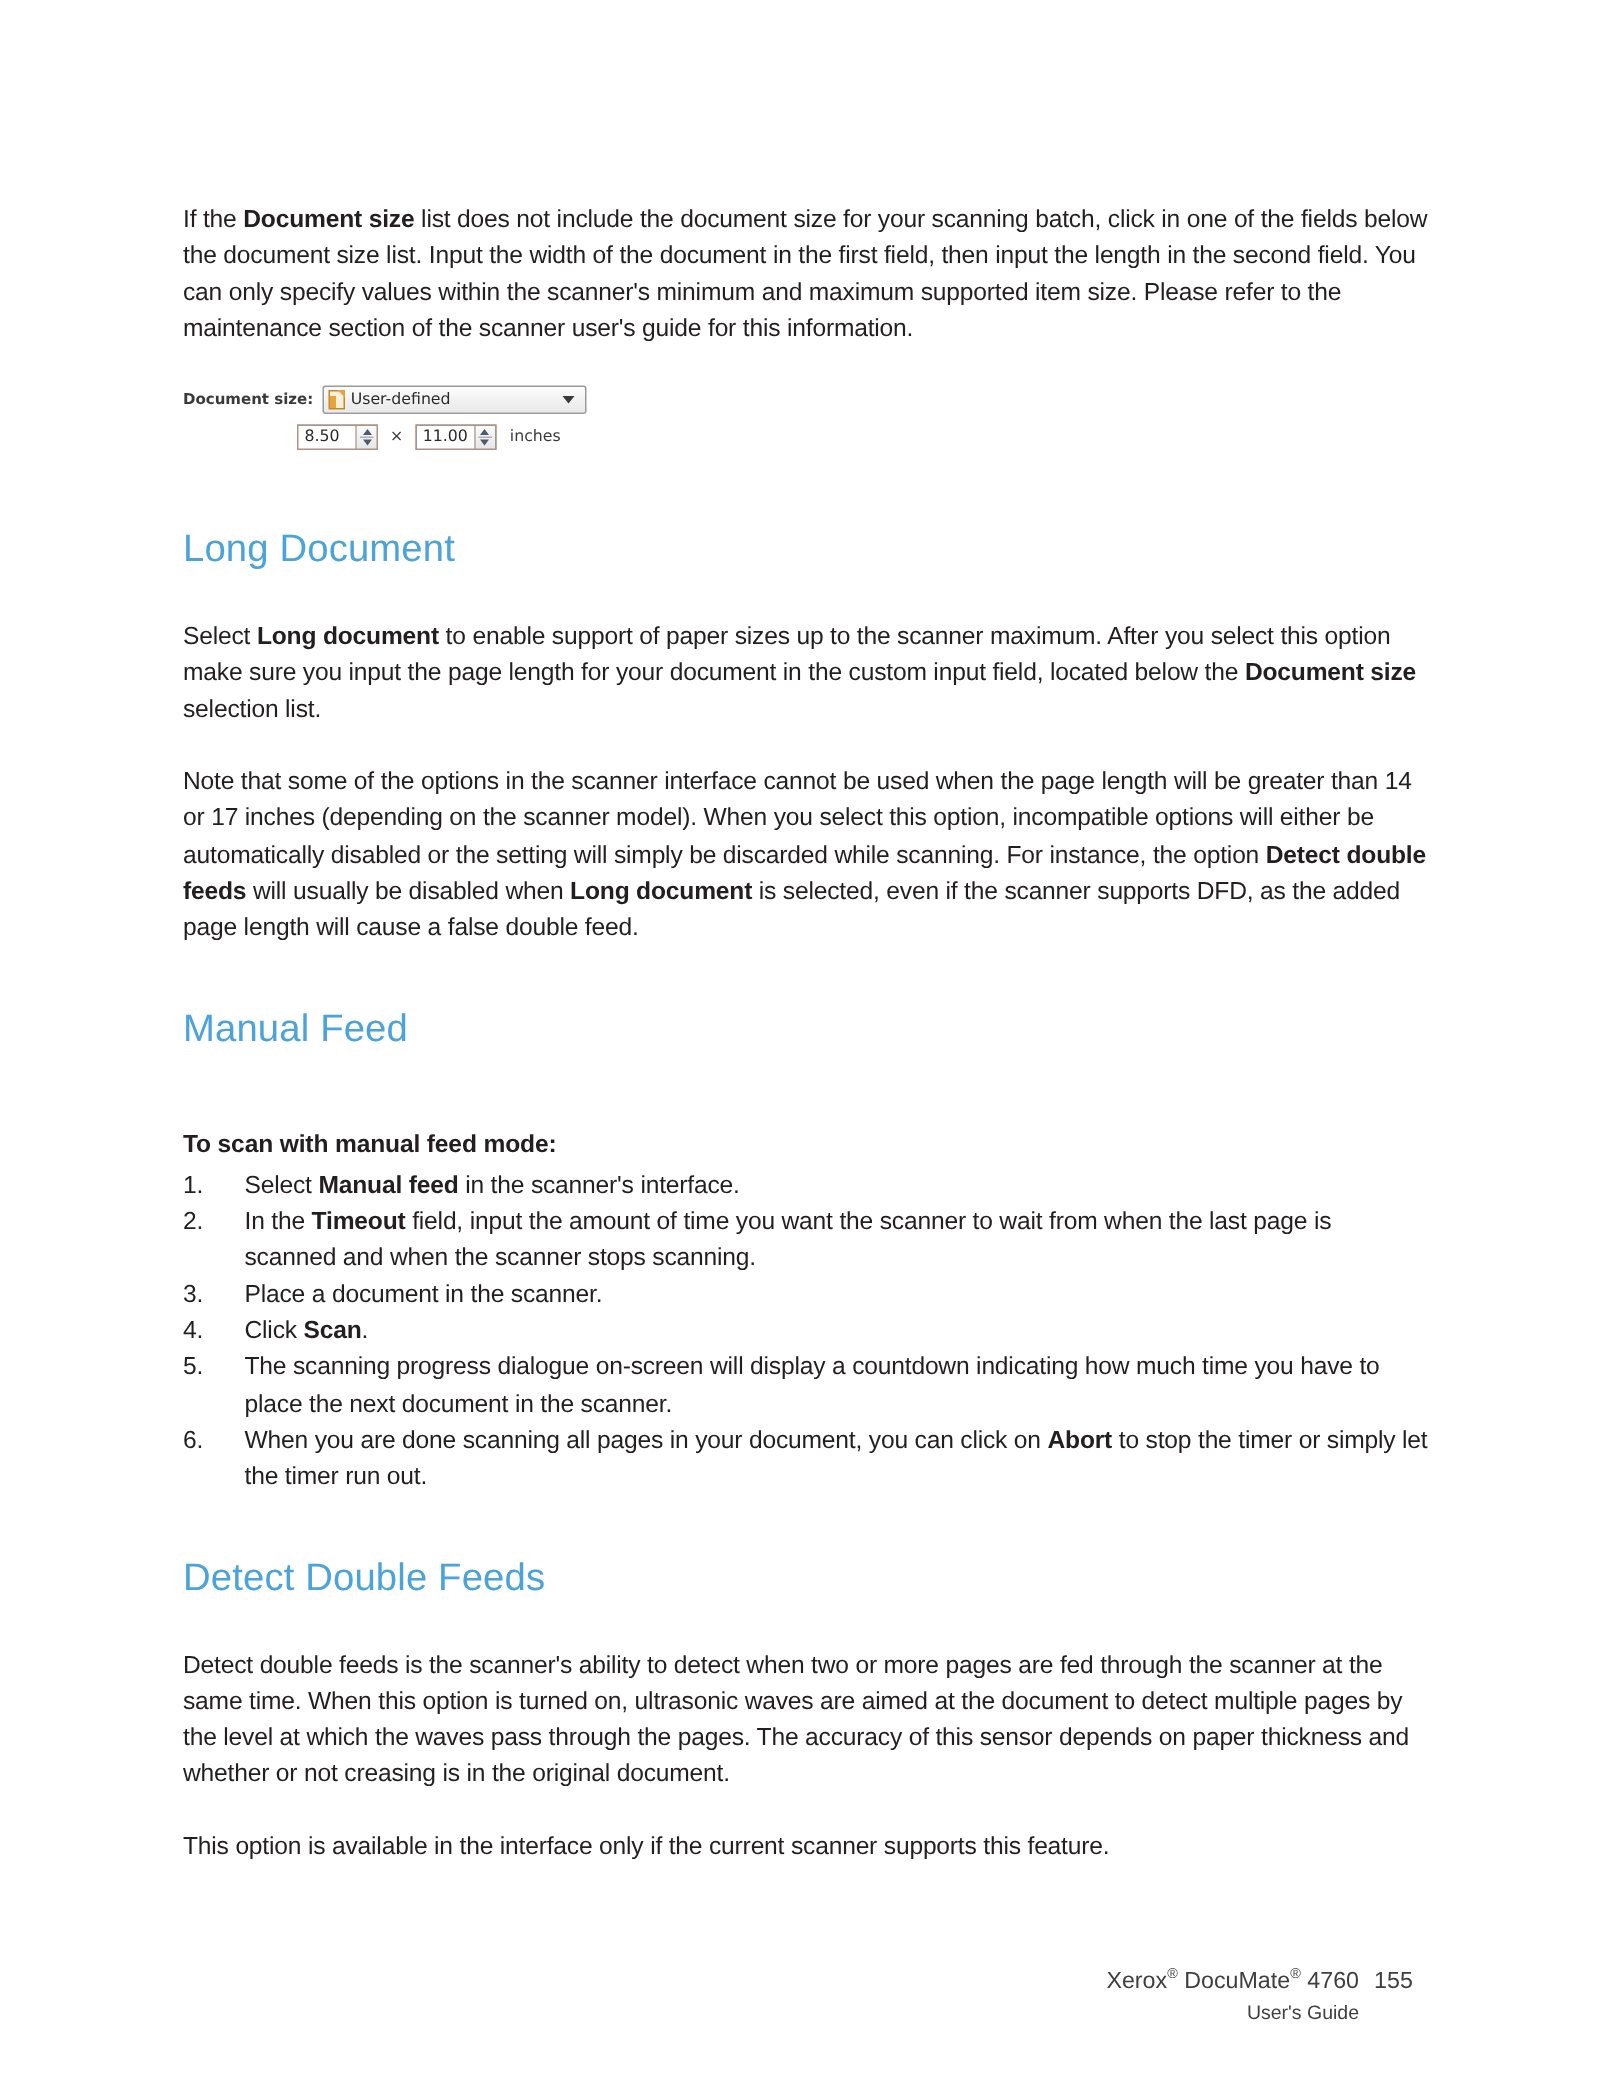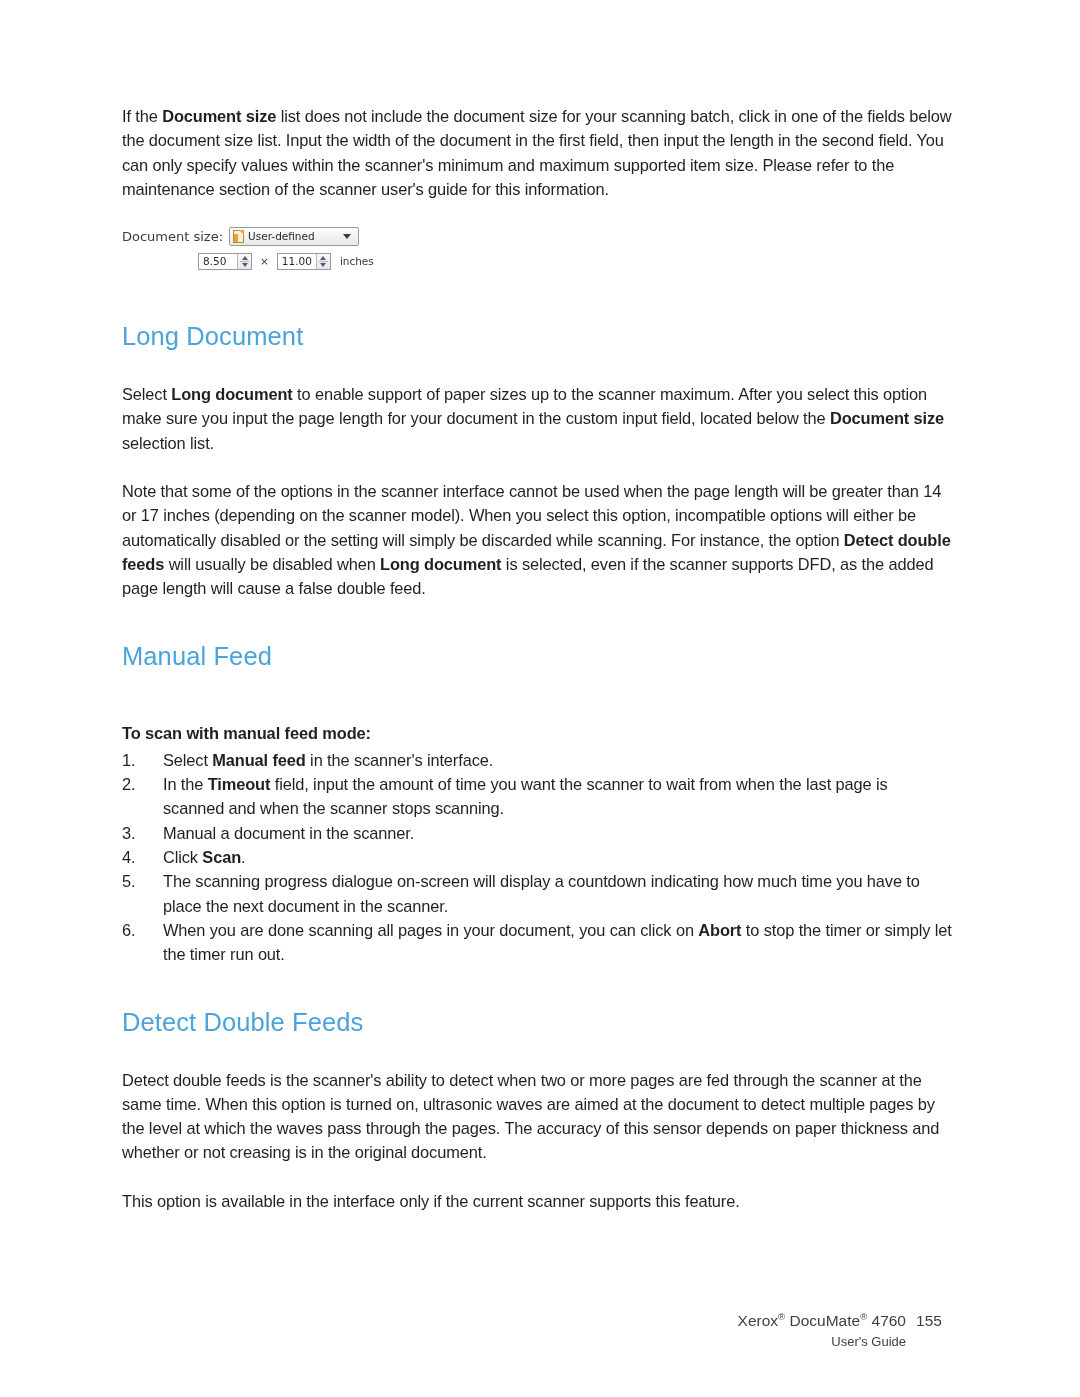--- a/index.html
+++ b/index.html
@@ -18,21 +18,21 @@
   .page {
     position: absolute;
     left: 0; top: 0;
     width: 1080px;
     height: 1397px;
     background: #ffffff;
   }
   .content {
     position: absolute;
     left: 122px;
-    top: 104px;
+    top: 134px;
     width: 830px;
   }
   p.body-text {
     font-size: 16.4px;
     line-height: 24.3px;
     margin: 0 0 0 0;
     color: #231f20;
     letter-spacing: -0.12px;
     text-align: left;
   }
@@ -58,28 +58,29 @@
     width: 300px;
     position: relative;
     height: 52px;
   }
   .widget-row1 {
     display: flex;
     align-items: center;
     height: 22px;
   }
   .widget-label {
-    font-size: 13px;
+    font-size: 10px;
     color: #3a3a3a;
     font-family: "DejaVu Sans", sans-serif;
     margin-right: 6px;
     white-space: nowrap;
+    font-weight: bold;
   }
   .combo {
-    width: 130px;
+    width: 176px;
     height: 19px;
     border: 1px solid #9a9a9a;
     border-radius: 2px;
     background: linear-gradient(to bottom, #fdfdfd 0%, #f2f2f2 50%, #e9e9e9 100%);
     display: flex;
     align-items: center;
     padding: 0 3px;
     box-sizing: border-box;
     position: relative;
   }
@@ -310,21 +311,21 @@
         <li>
           <span class="num">1.</span>
           <span class="txt"><span>Select </span><b>Manual feed</b><span> in the scanner's interface.</span></span>
         </li>
         <li>
           <span class="num">2.</span>
           <span class="txt"><span>In the </span><b>Timeout</b><span> field, input the amount of time you want the scanner to wait from when the last page is scanned and when the scanner stops scanning.</span></span>
         </li>
         <li>
           <span class="num">3.</span>
-          <span class="txt"><span>Manual a document in the scanner.</span></span>
+          <span class="txt"><span>Place a document in the scanner.</span></span>
         </li>
         <li>
           <span class="num">4.</span>
           <span class="txt"><span>Click </span><b>Scan</b><span>.</span></span>
         </li>
         <li>
           <span class="num">5.</span>
           <span class="txt"><span>The scanning progress dialogue on-screen will display a countdown indicating how much time you have to place the next document in the scanner.</span></span>
         </li>
         <li>

